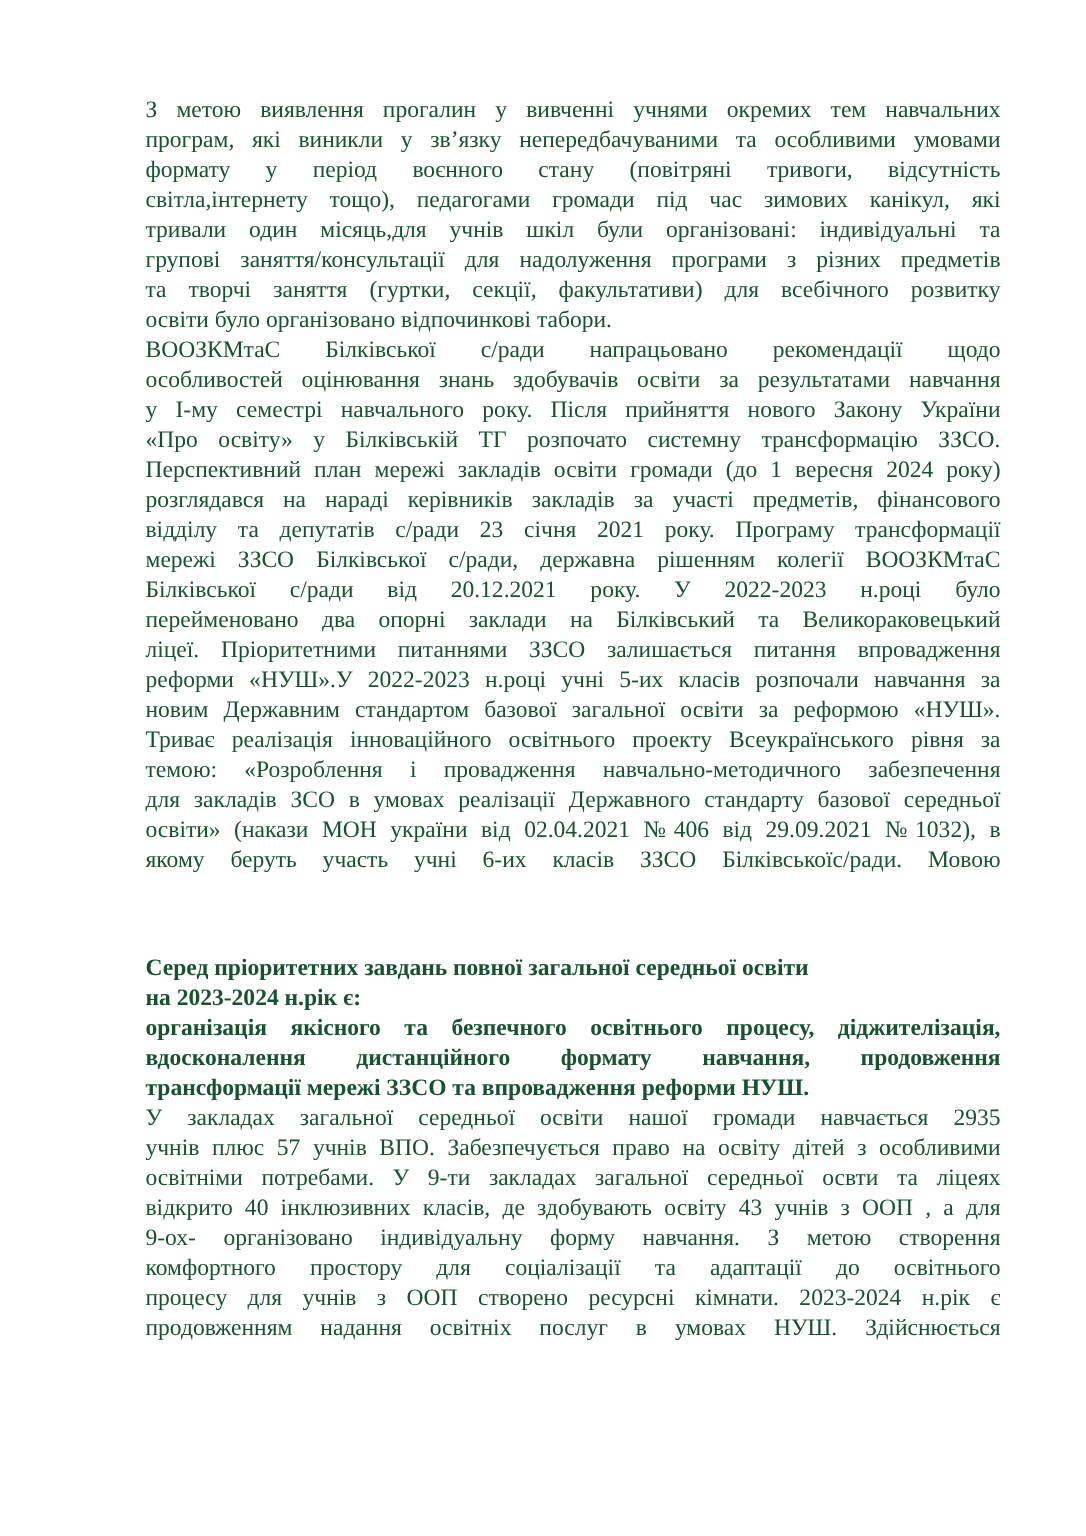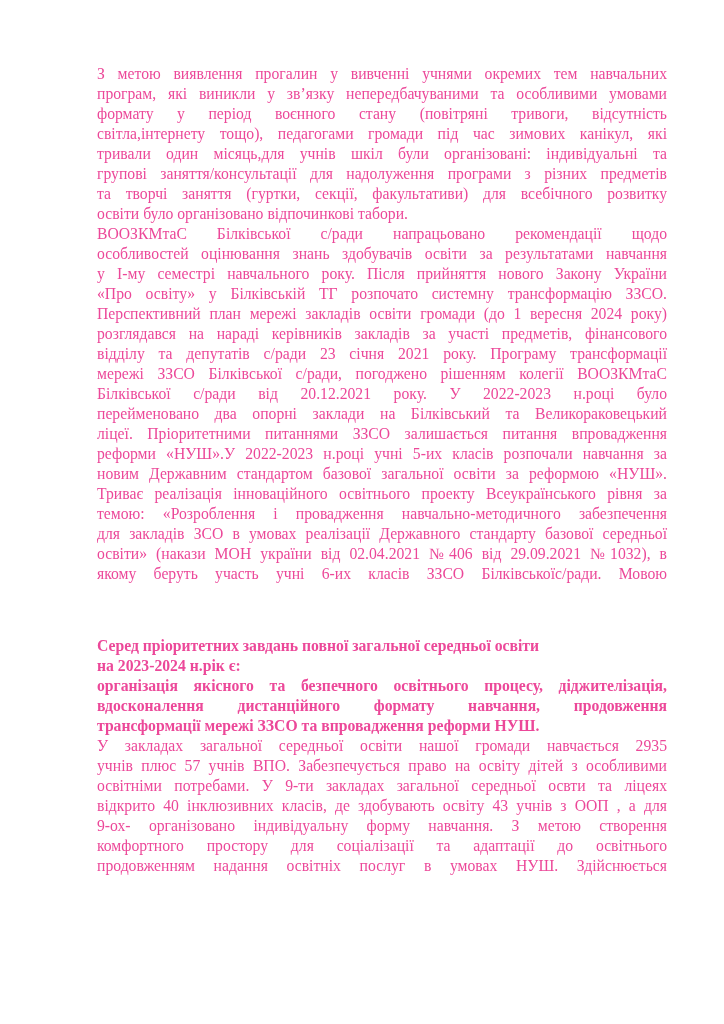--- a/index.html
+++ b/index.html
@@ -1,21 +1,21 @@
 <!DOCTYPE html>
 <html><head>
 <meta charset="utf-8">
 <style>
   html, body { margin: 0; padding: 0; background: #ffffff; }
   .page {
     position: relative;
     width: 724px;
     height: 1024px;
     background: #ffffff;
-    color: #ec4899;
+    color: #14532d;
     box-sizing: border-box;
     padding: 64px 57px 0 97px;
     overflow: hidden;
     font-family: "Liberation Serif", "DejaVu Serif", serif;
     font-size: 15.7px;
     line-height: 20px;
   }
   .block { margin: 0; }
   .block.bold .line { font-weight: bold; text-align: center; }
   .line {
@@ -42,21 +42,21 @@
         <div class="line left">освіти було організовано відпочинкові табори.</div>
       </div>
       <div class="block">
         <div class="line justify">ВООЗКМтаС Білківської с/ради напрацьовано рекомендації щодо</div>
         <div class="line justify">особливостей оцінювання знань здобувачів освіти за результатами навчання</div>
         <div class="line justify">у І-му семестрі навчального року. Після прийняття нового Закону України</div>
         <div class="line justify">«Про освіту» у Білківській ТГ розпочато системну трансформацію ЗЗСО.</div>
         <div class="line justify">Перспективний план мережі закладів освіти громади (до 1 вересня 2024 року)</div>
         <div class="line justify">розглядався на нараді керівників закладів за участі предметів, фінансового</div>
         <div class="line justify">відділу та депутатів с/ради 23 січня 2021 року. Програму трансформації</div>
-        <div class="line justify">мережі ЗЗСО Білківської с/ради, погоджено рішенням колегії ВООЗКМтаС</div>
+        <div class="line justify">мережі ЗЗСО Білківської с/ради, державна рішенням колегії ВООЗКМтаС</div>
         <div class="line justify">Білківської с/ради від 20.12.2021 року. У 2022-2023 н.році було</div>
         <div class="line justify">перейменовано два опорні заклади на Білківський та Великораковецький</div>
         <div class="line justify">ліцеї. Пріоритетними питаннями ЗЗСО залишається питання впровадження</div>
         <div class="line justify">реформи «НУШ».У 2022-2023 н.році учні 5-их класів розпочали навчання за</div>
         <div class="line justify">новим Державним стандартом базової загальної освіти за реформою «НУШ».</div>
         <div class="line justify">Триває реалізація інноваційного освітнього проекту Всеукраїнського рівня за</div>
         <div class="line justify">темою: «Розроблення і провадження навчально-методичного забезпечення</div>
         <div class="line justify">для закладів ЗСО в умовах реалізації Державного стандарту базової середньої</div>
         <div class="line justify">освіти» (накази МОН україни від 02.04.2021 №406 від 29.09.2021 №1032), в</div>
         <div class="line justify">якому беруть участь учні 6-их класів ЗЗСО Білківськоїс/ради. Мовою</div>
@@ -69,16 +69,17 @@
         <div class="line justify">вдосконалення дистанційного формату навчання, продовження</div>
         <div class="line left">трансформації мережі ЗЗСО та впровадження реформи НУШ.</div>
       </div>
       <div class="block">
         <div class="line justify">У закладах загальної середньої освіти нашої громади навчається 2935</div>
         <div class="line justify">учнів плюс 57 учнів ВПО. Забезпечується право на освіту дітей з особливими</div>
         <div class="line justify">освітніми потребами. У 9-ти закладах загальної середньої освти та ліцеях</div>
         <div class="line justify">відкрито 40 інклюзивних класів, де здобувають освіту 43 учнів з ООП , а для</div>
         <div class="line justify">9-ох- організовано індивідуальну форму навчання. З метою створення</div>
         <div class="line justify">комфортного простору для соціалізації та адаптації до освітнього</div>
+        <div class="line justify">процесу для учнів з ООП створено ресурсні кімнати. 2023-2024 н.рік є</div>
         <div class="line justify">продовженням надання освітніх послуг в умовах НУШ. Здійснюється</div>
       </div>
     </div>
 </div>
 
 </body></html>

